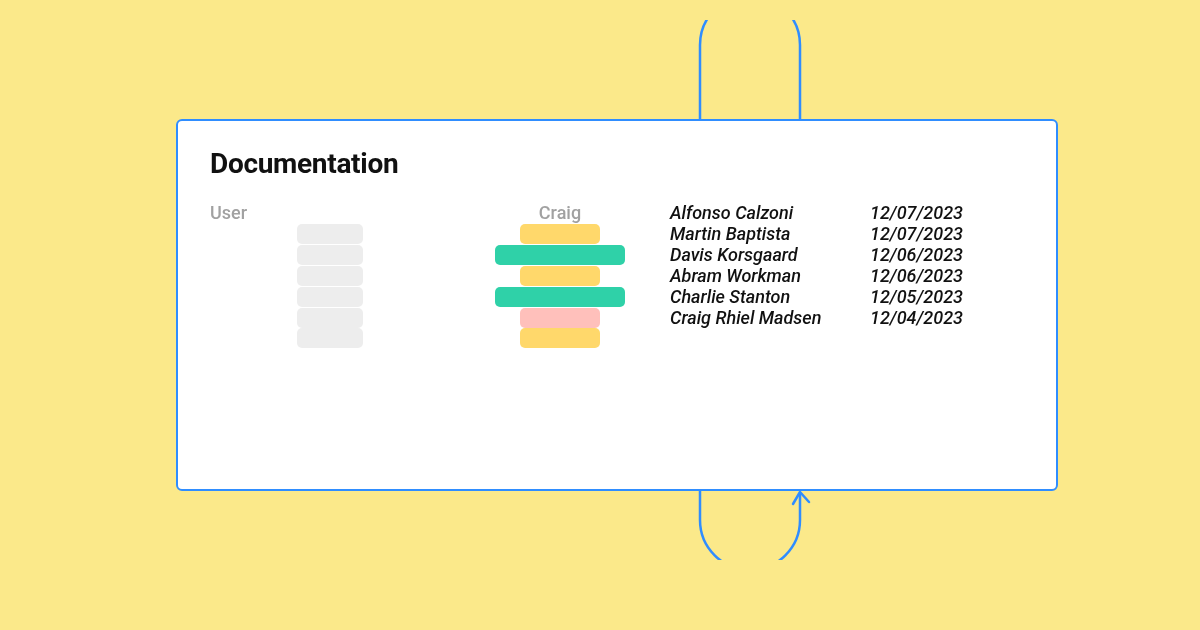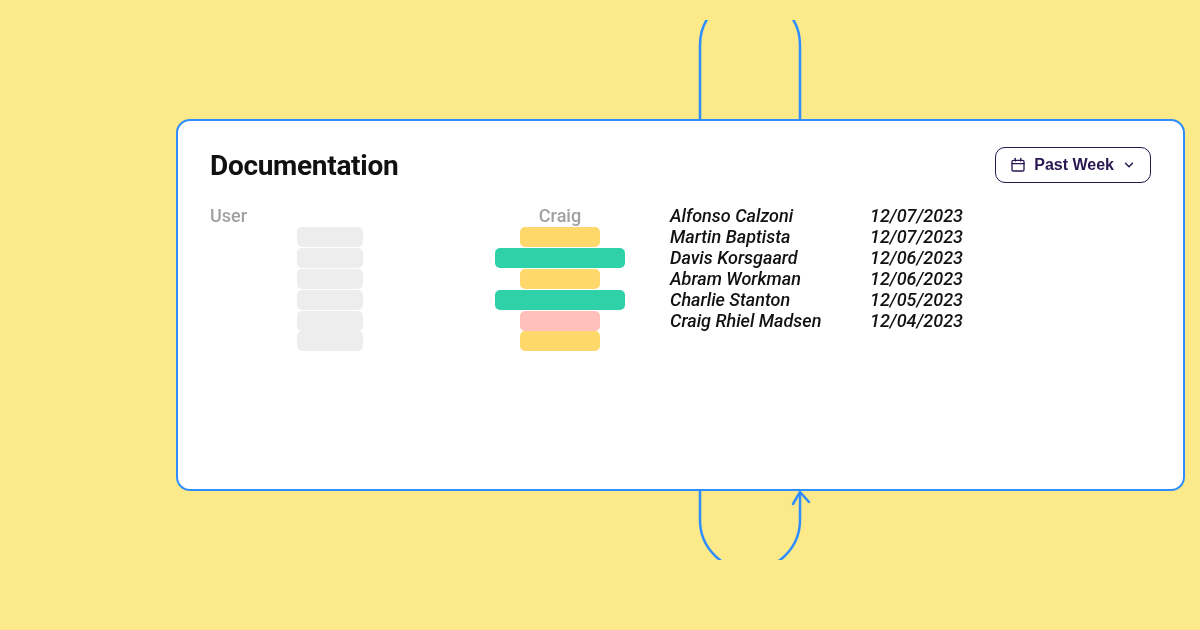--- a/index.html
+++ b/index.html
@@ -7,25 +7,25 @@
   body {
     background: #fbe98a;
     font-family: -apple-system, BlinkMacSystemFont, "Segoe UI", Roboto, Helvetica, sans-serif;
     position: relative;
     overflow: hidden;
   }
   .card {
     position: absolute;
     left: 176px;
     top: 119px;
-    width: 1009px;
+    width: 882px;
     height: 372px;
     background: #ffffff;
     border: 2px solid #2f8dff;
-    border-radius: 14px;
+    border-radius: 6px;
     padding: 26px 32px 20px 32px;
   }
   .card-header {
     display: flex;
     justify-content: space-between;
     align-items: center;
     margin-bottom: 22px;
   }
   .title {
     font-size: 28px;
@@ -101,32 +101,20 @@
 
 <svg class="loop-svg" viewBox="0 0 320 540">
   <path d="M 135 100 L 135 25 A 50 50 0 0 1 235 25 L 235 100" fill="none" stroke="#2f8dff" stroke-width="2.5"></path>
   <path d="M 135 470 L 135 500 A 50 50 0 0 0 235 500 L 235 474" fill="none" stroke="#2f8dff" stroke-width="2.5"></path>
   <path d="M 228 484 L 235 472 L 244 482" fill="none" stroke="#2f8dff" stroke-width="2.5" stroke-linecap="round" stroke-linejoin="round"></path>
 </svg>
 
 <div class="card">
   <div class="card-header">
     <h1 class="title">Documentation</h1>
-    <button class="filter-btn">
-      <svg width="16" height="16" viewBox="0 0 24 24" fill="none" stroke="#2a1650" stroke-width="2" stroke-linecap="round" stroke-linejoin="round">
-        <rect x="3" y="5" width="18" height="16" rx="2"></rect>
-        <line x1="8" y1="2" x2="8" y2="6"></line>
-        <line x1="16" y1="2" x2="16" y2="6"></line>
-        <line x1="3" y1="10" x2="21" y2="10"></line>
-      </svg>
-      <span>Past Week</span>
-      <svg width="14" height="14" viewBox="0 0 24 24" fill="none" stroke="#2a1650" stroke-width="2.5" stroke-linecap="round" stroke-linejoin="round">
-        <polyline points="6 9 12 15 18 9"></polyline>
-      </svg>
-    </button>
   </div>
 
   <div class="table">
     <div class="th">User</div>
     <div class="th center">Craig</div>
 
     <div class="td">Alfonso Calzoni</div>
     <div class="td">12/07/2023</div>
     <div class="sf-cell">
         <div class="sf-pill"></div>

